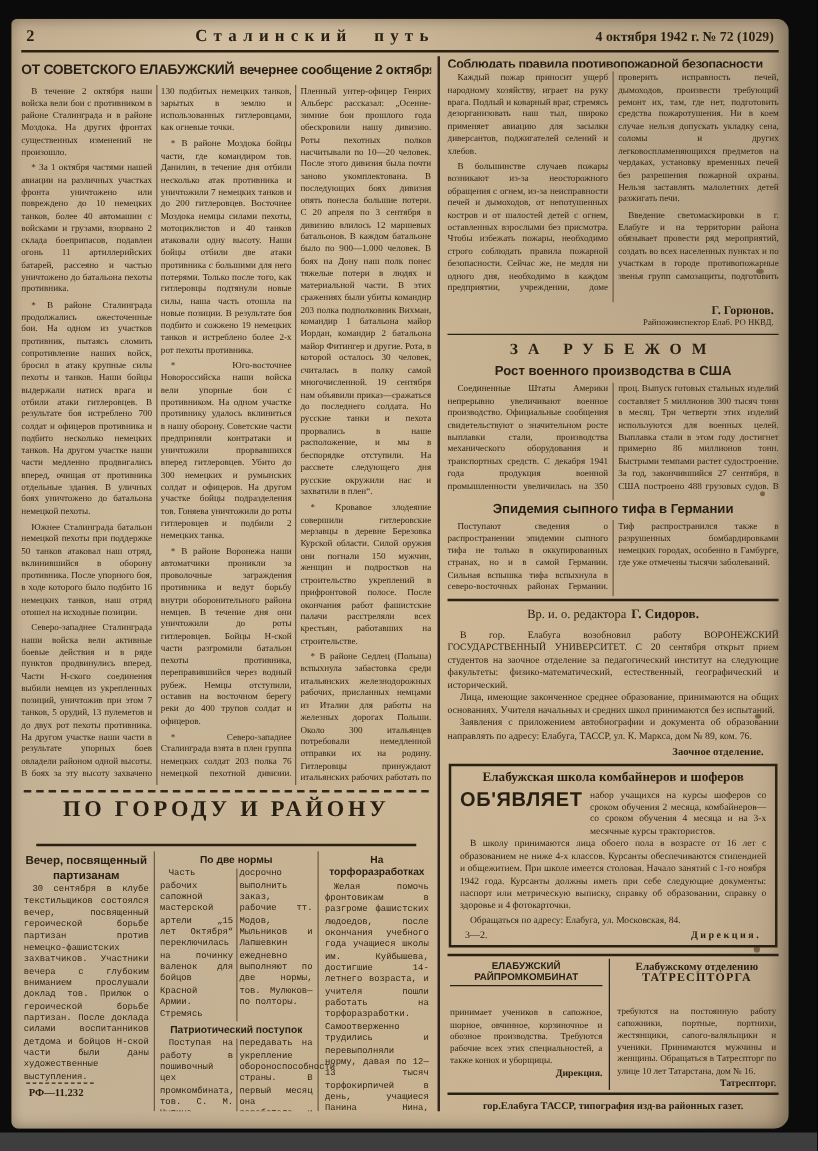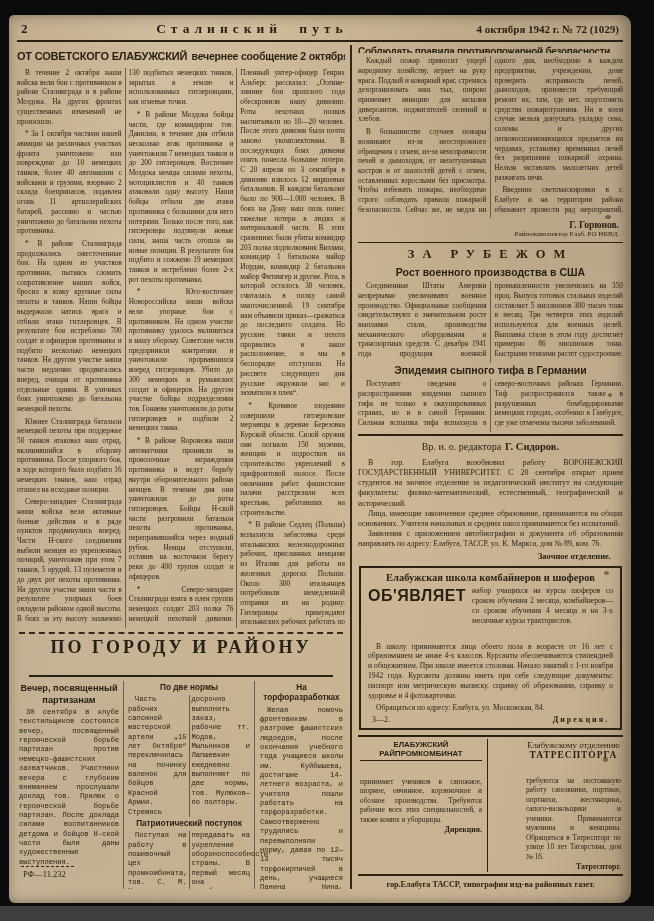--- a/index.html
+++ b/index.html
@@ -55,56 +55,56 @@
 
   .editor-line{text-align:center;font-size:10px;padding:3px 0;}
   .editor-name{font-weight:bold;font-size:10.5px;margin-left:4px;}
 
   .notice{font-size:7.8px;line-height:1.3;text-align:justify;margin-top:3px;}
   .notice p{margin:0;text-indent:10px;}
   .notice-sig{text-align:right;font-weight:bold;font-size:8.5px;margin:2px 12px 3px 0;}
 
   .school-box{border:2.5px solid #2a2115;padding:4px 7px;margin:2px 1px 4px;}
   .school-title{text-align:center;font-weight:bold;font-size:10.5px;margin-bottom:3px;}
-  .school-lead{display:flex;align-items:flex-start;margin-bottom:16px;}
+  .school-lead{display:flex;align-items:flex-start;margin-bottom:0;}
   .school-announce{font-family:"Liberation Sans",sans-serif;font-weight:bold;font-size:16px;
                    letter-spacing:.5px;line-height:1;margin-right:6px;padding-top:2px;white-space:nowrap;}
   .school-lead-text{flex:1;font-size:7.6px;line-height:1.3;text-align:justify;}
   .school-box .sp{font-size:7.6px;line-height:1.3;text-align:justify;margin:0 0 2px;text-indent:8px;}
   .school-footer{display:flex;justify-content:space-between;font-size:8px;margin-top:2px;padding:0 4px;}
   .school-footer .sig{font-weight:bold;letter-spacing:2px;}
 
   .ads-row{display:flex;border-top:2px solid #2a2115;border-bottom:2px solid #2a2115;
-           padding:2px 0;margin-top:1px;gap:32px;}
+           padding:2px 0;margin-top:1px;}
   .ad-left{flex:0 0 46%;padding:1px 5px 1px 2px;border-right:1.5px solid #2a2115;min-width:0;}
   .ad-right{flex:1;padding:1px 2px 1px 6px;min-width:0;}
   .ad-title{text-align:center;font-family:"Liberation Sans",sans-serif;font-weight:bold;font-size:7.8px;
             border-bottom:1px solid #2a2115;padding-bottom:2px;margin-bottom:2px;}
-  .ad-title2a{text-align:center;font-weight:normal;font-size:8.8px;}
+  .ad-title2a{text-align:center;font-weight:bold;font-size:8.8px;}
   .ad-title2b{text-align:center;font-weight:bold;font-size:9.5px;letter-spacing:1px;margin-bottom:1px;}
   .ad-body{font-size:7.3px;line-height:1.3;text-align:justify;margin-top:16px;}
   .ad-sig{text-align:right;font-weight:bold;font-size:7.8px;margin-top:1px;}
   .imprint{text-align:center;font-size:8.2px;font-weight:bold;margin-top:4px;}
 
   
   .dashed-rule{border-top:2px dashed #33281b;margin:4px 2px 3px;}
   .city-banner{text-align:center;font-weight:bold;font-size:18px;letter-spacing:3px;
                margin:0 12px;padding-bottom:17px;border-bottom:2.5px solid #2a2115;}
   .city-cols{display:flex;margin-top:4px;flex:1;overflow:hidden;}
   .city-a{flex:0 0 100px;padding:0 4px 0 2px;border-right:1px solid #6d5c46;min-width:0;}
   .city-m{flex:0 0 122px;padding:0 4px;border-right:1px solid #6d5c46;min-width:0;}
   .city-d{flex:1;padding:0 2px 0 5px;min-width:0;}
   .city-title{text-align:center;font-family:"Liberation Sans",sans-serif;font-weight:bold;
               font-size:8.2px;line-height:1.25;margin:2px 0;}
   .city-a .city-title{font-size:9.2px;}
   .city-body{font-size:7.1px;line-height:1.32;text-align:justify;font-family:Liberation Mono, monospace;}
   .city-body p{margin:0;text-indent:7px;}
   .city-m .city-body{column-count:2;column-gap:5px;column-rule:1px solid #6d5c46;margin-bottom:2px;}
   .city-sig{text-align:right;font-weight:bold;font-size:7.8px;margin-top:2px;}
-  .print-code{position:absolute;bottom:10px;left:4px;font-weight:normal;font-size:8.5px;
+  .print-code{position:absolute;bottom:10px;left:4px;font-weight:bold;font-size:8.5px;
               border-top:1.5px dashed #33281b;padding:2px 8px 0 2px;}
 </style>
 </head>
 <body>
 
 <div class="stage">
   <div class="paper">
 
     <div class="masthead">
       <span class="mh-page">2</span>

